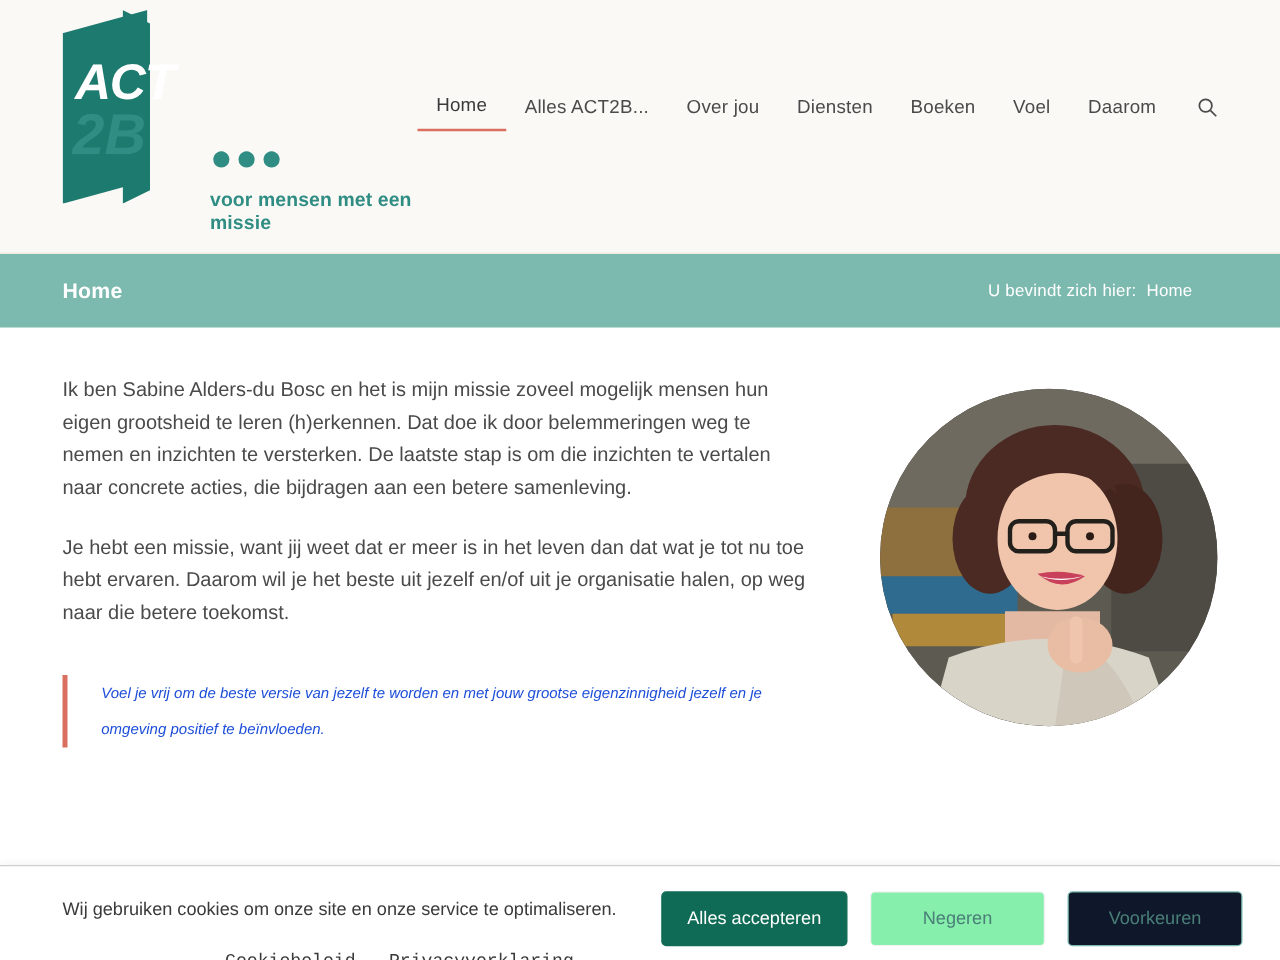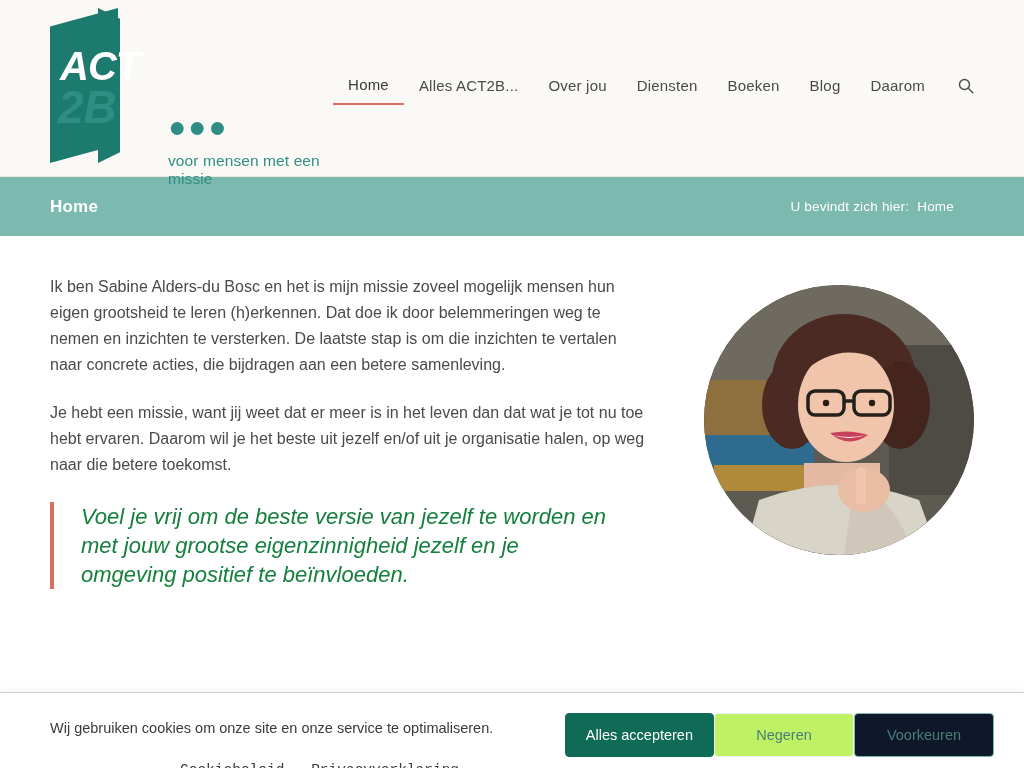--- a/index.html
+++ b/index.html
@@ -7,21 +7,21 @@
     margin: 0; padding: 0;
     width: 1024px; height: 768px;
     overflow: hidden;
     background: #ffffff;
     font-family: "Liberation Sans", sans-serif;
   }
 
   
   .header {
     position: relative;
-    height: 177px;
+    height: 203px;
     background: #fbf9f5;
     border-bottom: 1px solid #ece8e0;
   }
   .logo-wrap {
     position: absolute;
     left: 50px; top: 8px;
     width: 300px; height: 160px;
   }
   .logo-shape {
     position: absolute;
@@ -72,21 +72,21 @@
     left: 118px; top: 124px;
     font-size: 15.5px;
     font-weight: bold;
     color: #1a1a1a;
     letter-spacing: .1px;
   }
   .logo-tag2 {
     position: absolute;
     left: 118px; top: 144px;
     font-size: 15.5px;
-    font-weight: normal;
+    font-weight: bold;
     color: #2f8d83;
     letter-spacing: .1px;
   }
 
   .nav {
     position: absolute;
     right: 44px; top: 76px;
     display: flex;
     align-items: center;
     gap: 0px;
@@ -148,27 +148,27 @@
     letter-spacing: .1px;
   }
   .para {
     margin: 0 0 22px 0;
     font-size: 16px;
     line-height: 26px;
     color: #4a4a4a;
     max-width: 595px;
   }
   .quote {
-    margin: 24px 0 0 0;
+    margin: 36px 0 0 0;
     padding-left: 27px;
     border-left: 4px solid #d9705f;
     font-style: italic;
-    font-size: 22px;
+    font-size: 12px;
     line-height: 29px;
-    color: #15803d;
+    color: #1d4ed8;
     max-width: 570px;
   }
   .portrait {
     position: absolute;
     right: 50px; top: 49px;
     width: 270px; height: 270px;
     border-radius: 50%;
     overflow: hidden;
     background: #6d6a63;
   }
@@ -198,33 +198,34 @@
   }
   .cookie-links a {
     color: #3a3a3a;
     text-decoration: none;
     margin-right: 18px;
   }
   .cookie-btns {
     position: absolute;
     right: 30px; top: 20px;
     display: flex;
+    gap: 18px;
   }
   .btn {
     height: 44px;
     min-width: 140px;
     padding: 0 20px;
     font-size: 14.5px;
     border-radius: 4px;
     border: 1px solid transparent;
     cursor: pointer;
     font-family: "Liberation Sans", sans-serif;
   }
   .btn-accept { background: #0f6b55; color: #ffffff; border-color: #0f6b55; }
-  .btn-deny { background: #bef264; color: #4a7f78; border-color: #f2f2f2; }
+  .btn-deny { background: #86efac; color: #4a7f78; border-color: #f2f2f2; }
   .btn-prefs { background: #0f172a; color: #4a7f78; border-color: #7cb9ae; }
 </style>
 </head>
 <body>
 
 <div class="header">
 
   <div class="logo-wrap">
     <div class="logo-shape"></div>
     <div class="logo-shape2"></div>
@@ -233,21 +234,21 @@
     <div class="logo-dots">●●●</div>
     <div class="logo-tag2">voor mensen met een missie</div>
   </div>
 
   <nav class="nav">
     <a href="#" class="active">Home</a>
     <a href="#">Alles ACT2B...</a>
     <a href="#">Over jou</a>
     <a href="#">Diensten</a>
     <a href="#">Boeken</a>
-    <a href="#">Blog</a>
+    <a href="#">Voel</a>
     <a href="#">Daarom</a>
     <span class="search-btn">
       <svg class="search-icon-svg" width="16" height="16" viewBox="0 0 16 16">
         <circle cx="6.5" cy="6.5" r="5" fill="none" stroke="#4a4a4a" stroke-width="1.4"></circle>
         <line x1="10.3" y1="10.3" x2="15" y2="15" stroke="#4a4a4a" stroke-width="1.4"></line>
       </svg>
     </span>
   </nav>
 </div>
 

